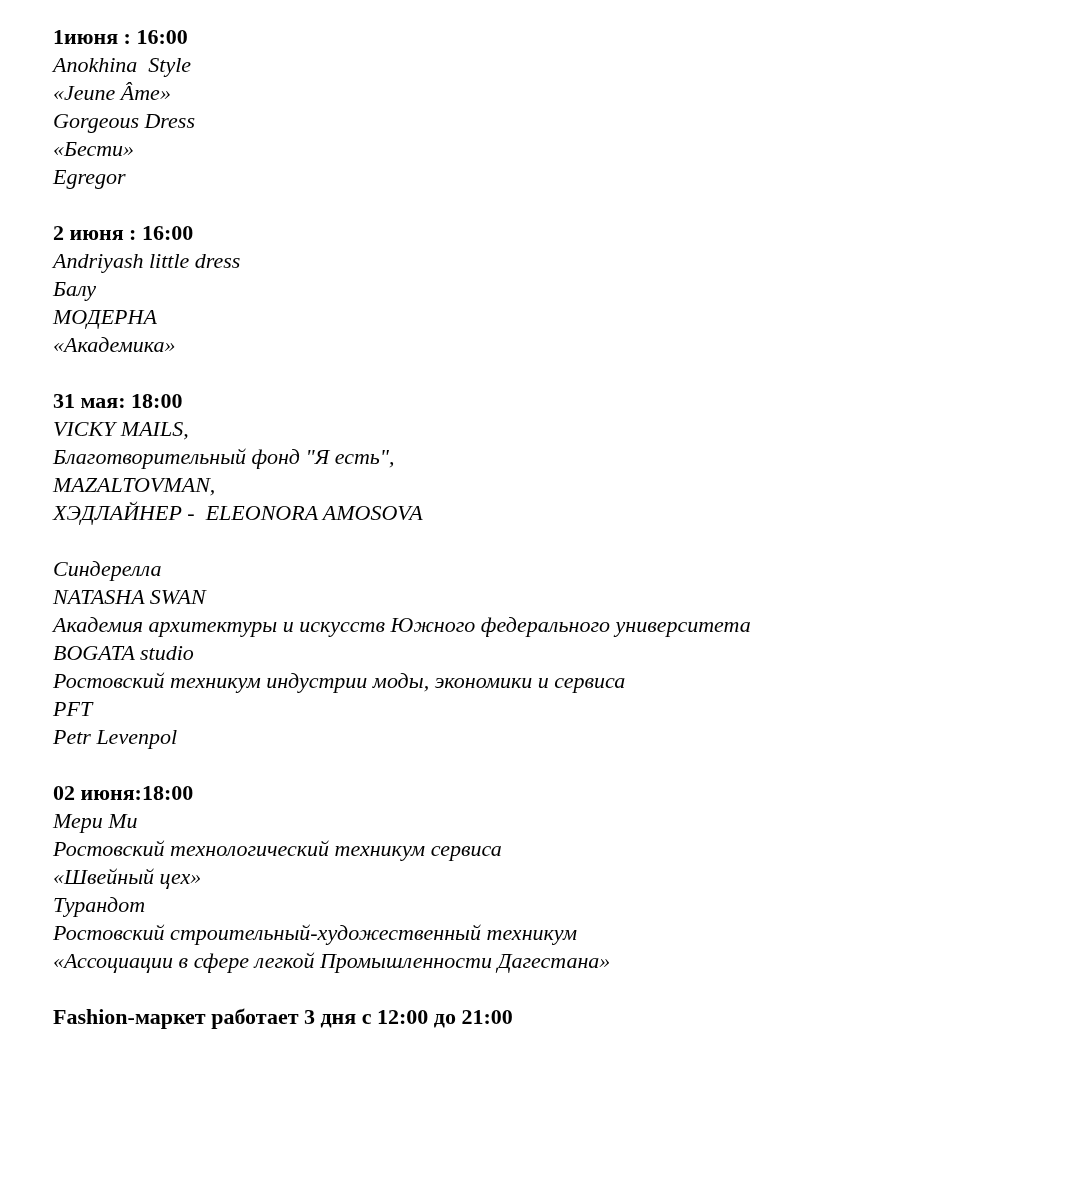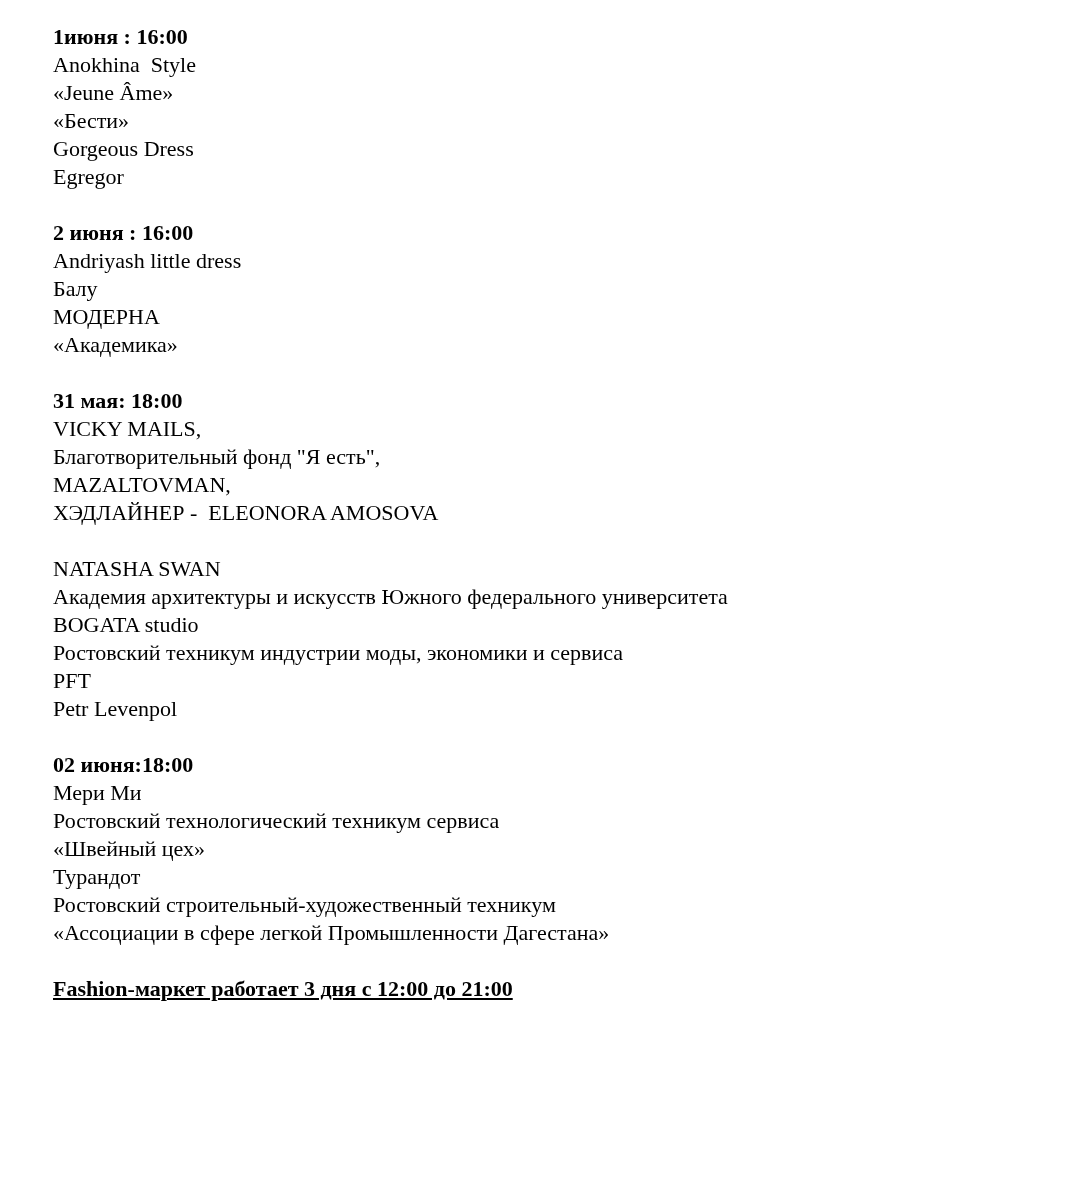--- a/index.html
+++ b/index.html
@@ -20,58 +20,59 @@
     font-family: "Liberation Serif", "DejaVu Serif", serif;
     font-size: 22px;
     line-height: 28px;
     color: #000000;
   }
   .block {
     margin: 0 0 28px 0;
   }
   .block:last-child {
     margin-bottom: 4px;
-    text-decoration: underline;
   }
   .heading {
     font-weight: bold;
     white-space: pre-wrap;
   }
   .line {
     font-weight: normal;
     white-space: pre-wrap;
+    font-style: italic;
   }
 </style>
 </head>
 <body>
 
 <div class="document" id="doc">
     <div class="block">
       <div class="heading">1июня : 16:00</div>
       <div class="line">Anokhina  Style</div>
       <div class="line">«Jeune Âme»</div>
+      <div class="line">Gorgeous Dress</div>
       <div class="line">«Бести»</div>
-      <div class="line">Gorgeous Dress</div>
       <div class="line">Egregor</div>
     </div>
     <div class="block">
       <div class="heading">2 июня : 16:00</div>
       <div class="line">Andriyash little dress</div>
       <div class="line">Балу</div>
       <div class="line">МОДЕРНА</div>
       <div class="line">«Академика»</div>
     </div>
     <div class="block">
       <div class="heading">31 мая: 18:00</div>
       <div class="line">VICKY MAILS,</div>
       <div class="line">Благотворительный фонд "Я есть",</div>
       <div class="line">MAZALTOVMAN,</div>
       <div class="line">ХЭДЛАЙНЕР -  ELEONORA AMOSOVA</div>
     </div>
     <div class="block">
+      <div class="line">Синдерелла</div>
       <div class="line">NATASHA SWAN</div>
       <div class="line">Академия архитектуры и искусств Южного федерального университета</div>
       <div class="line">BOGATA studio</div>
       <div class="line">Ростовский техникум индустрии моды, экономики и сервиса</div>
       <div class="line">PFT</div>
       <div class="line">Petr Levenpol</div>
     </div>
     <div class="block">
       <div class="heading">02 июня:18:00</div>
       <div class="line">Мери Ми</div>

